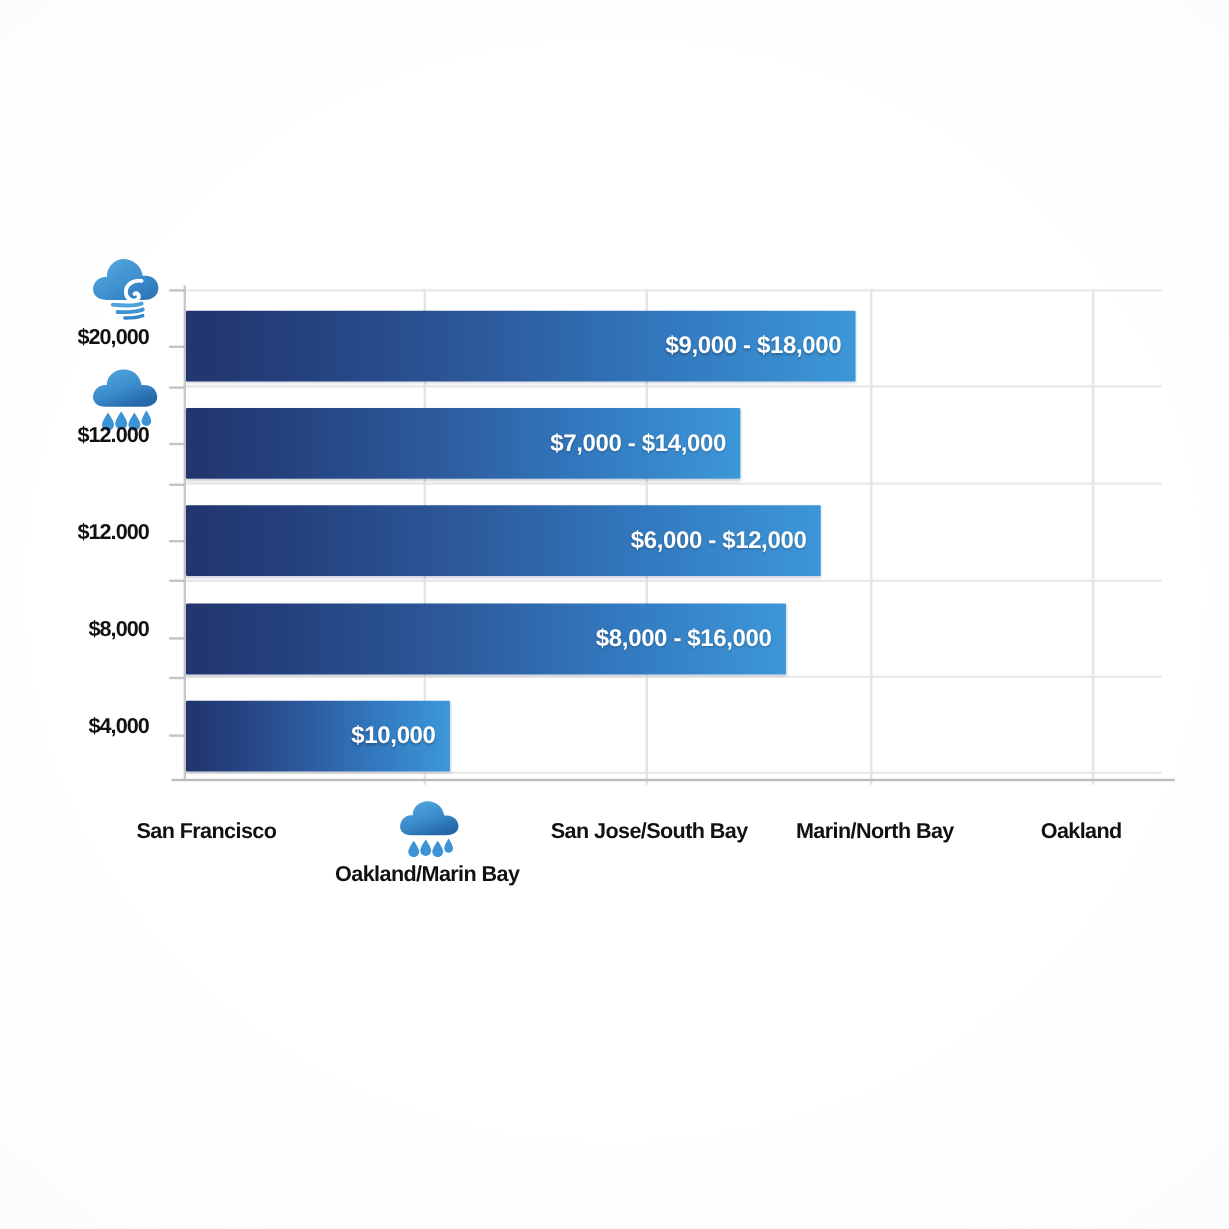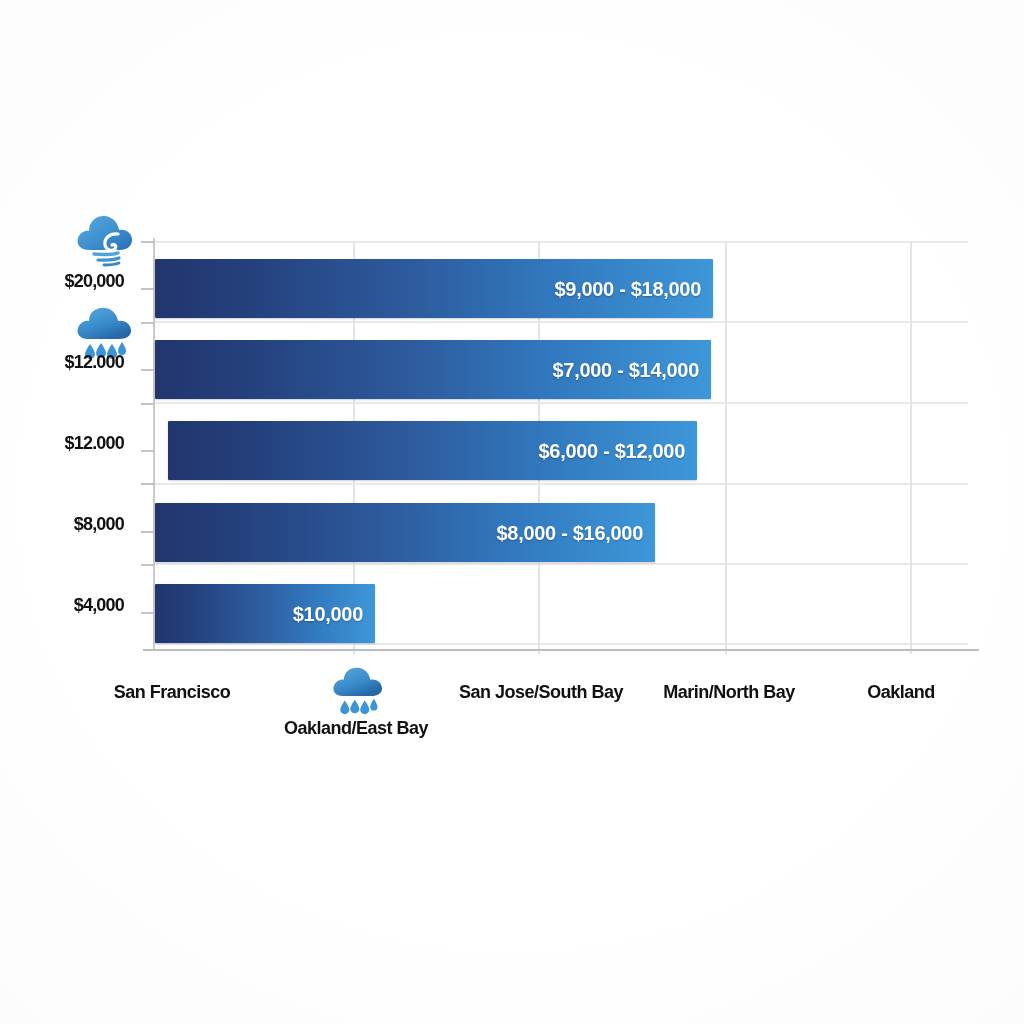--- a/index.html
+++ b/index.html
@@ -203,25 +203,25 @@
   <div class="ytick" style="top:450px;"></div>
   <div class="ytick" style="top:483px;"></div>
   <div class="ytick" style="top:531px;"></div>
   <div class="ytick" style="top:564px;"></div>
   <div class="ytick" style="top:612px;"></div>
 
   <div class="bar" style="top:259px; width:558px; height:59px;">
     <span class="bar-label">$9,000 - $18,000</span>
   </div>
 
-  <div class="bar" style="top:340px; width:556px; height:59px;">
+  <div class="bar" style="top:340px; width:462px; height:59px;">
     <span class="bar-label">$7,000 - $14,000</span>
   </div>
 
-  <div class="bar" style="top:421px; width:529px; height:59px;margin-left:13px;">
+  <div class="bar" style="top:421px; width:529px; height:59px;">
     <span class="bar-label">$6,000 - $12,000</span>
   </div>
 
   <div class="bar" style="top:503px; width:500px; height:59px;">
     <span class="bar-label">$8,000 - $16,000</span>
   </div>
 
   <div class="bar" style="top:584px; width:220px; height:59px;">
     <span class="bar-label">$10,000</span>
   </div>
@@ -237,21 +237,21 @@
   </div>
   <div class="ylabel-wrap" style="top:532px;">
     <div class="ylabel" style="top:-18px; right:12px;">$8,000</div>
   </div>
   <div class="ylabel-wrap" style="top:613px;">
     <div class="ylabel" style="top:-18px; right:12px;">$4,000</div>
   </div>
 
   <div class="xlabel" style="left:172px; top:682px;">San Francisco</div>
 
-  <div class="xlabel" style="left:356px; top:718px;">Oakland/East Bay</div>
+  <div class="xlabel" style="left:356px; top:718px;">Oakland/Marin Bay</div>
 
   <div class="xlabel" style="left:541px; top:682px;">San Jose/South Bay</div>
 
   <div class="xlabel" style="left:729px; top:682px;text-align:center;">Marin/North Bay</div>
 
   <div class="xlabel" style="left:901px; top:682px;">Oakland</div>
 
 </div>
 
 </body></html>

